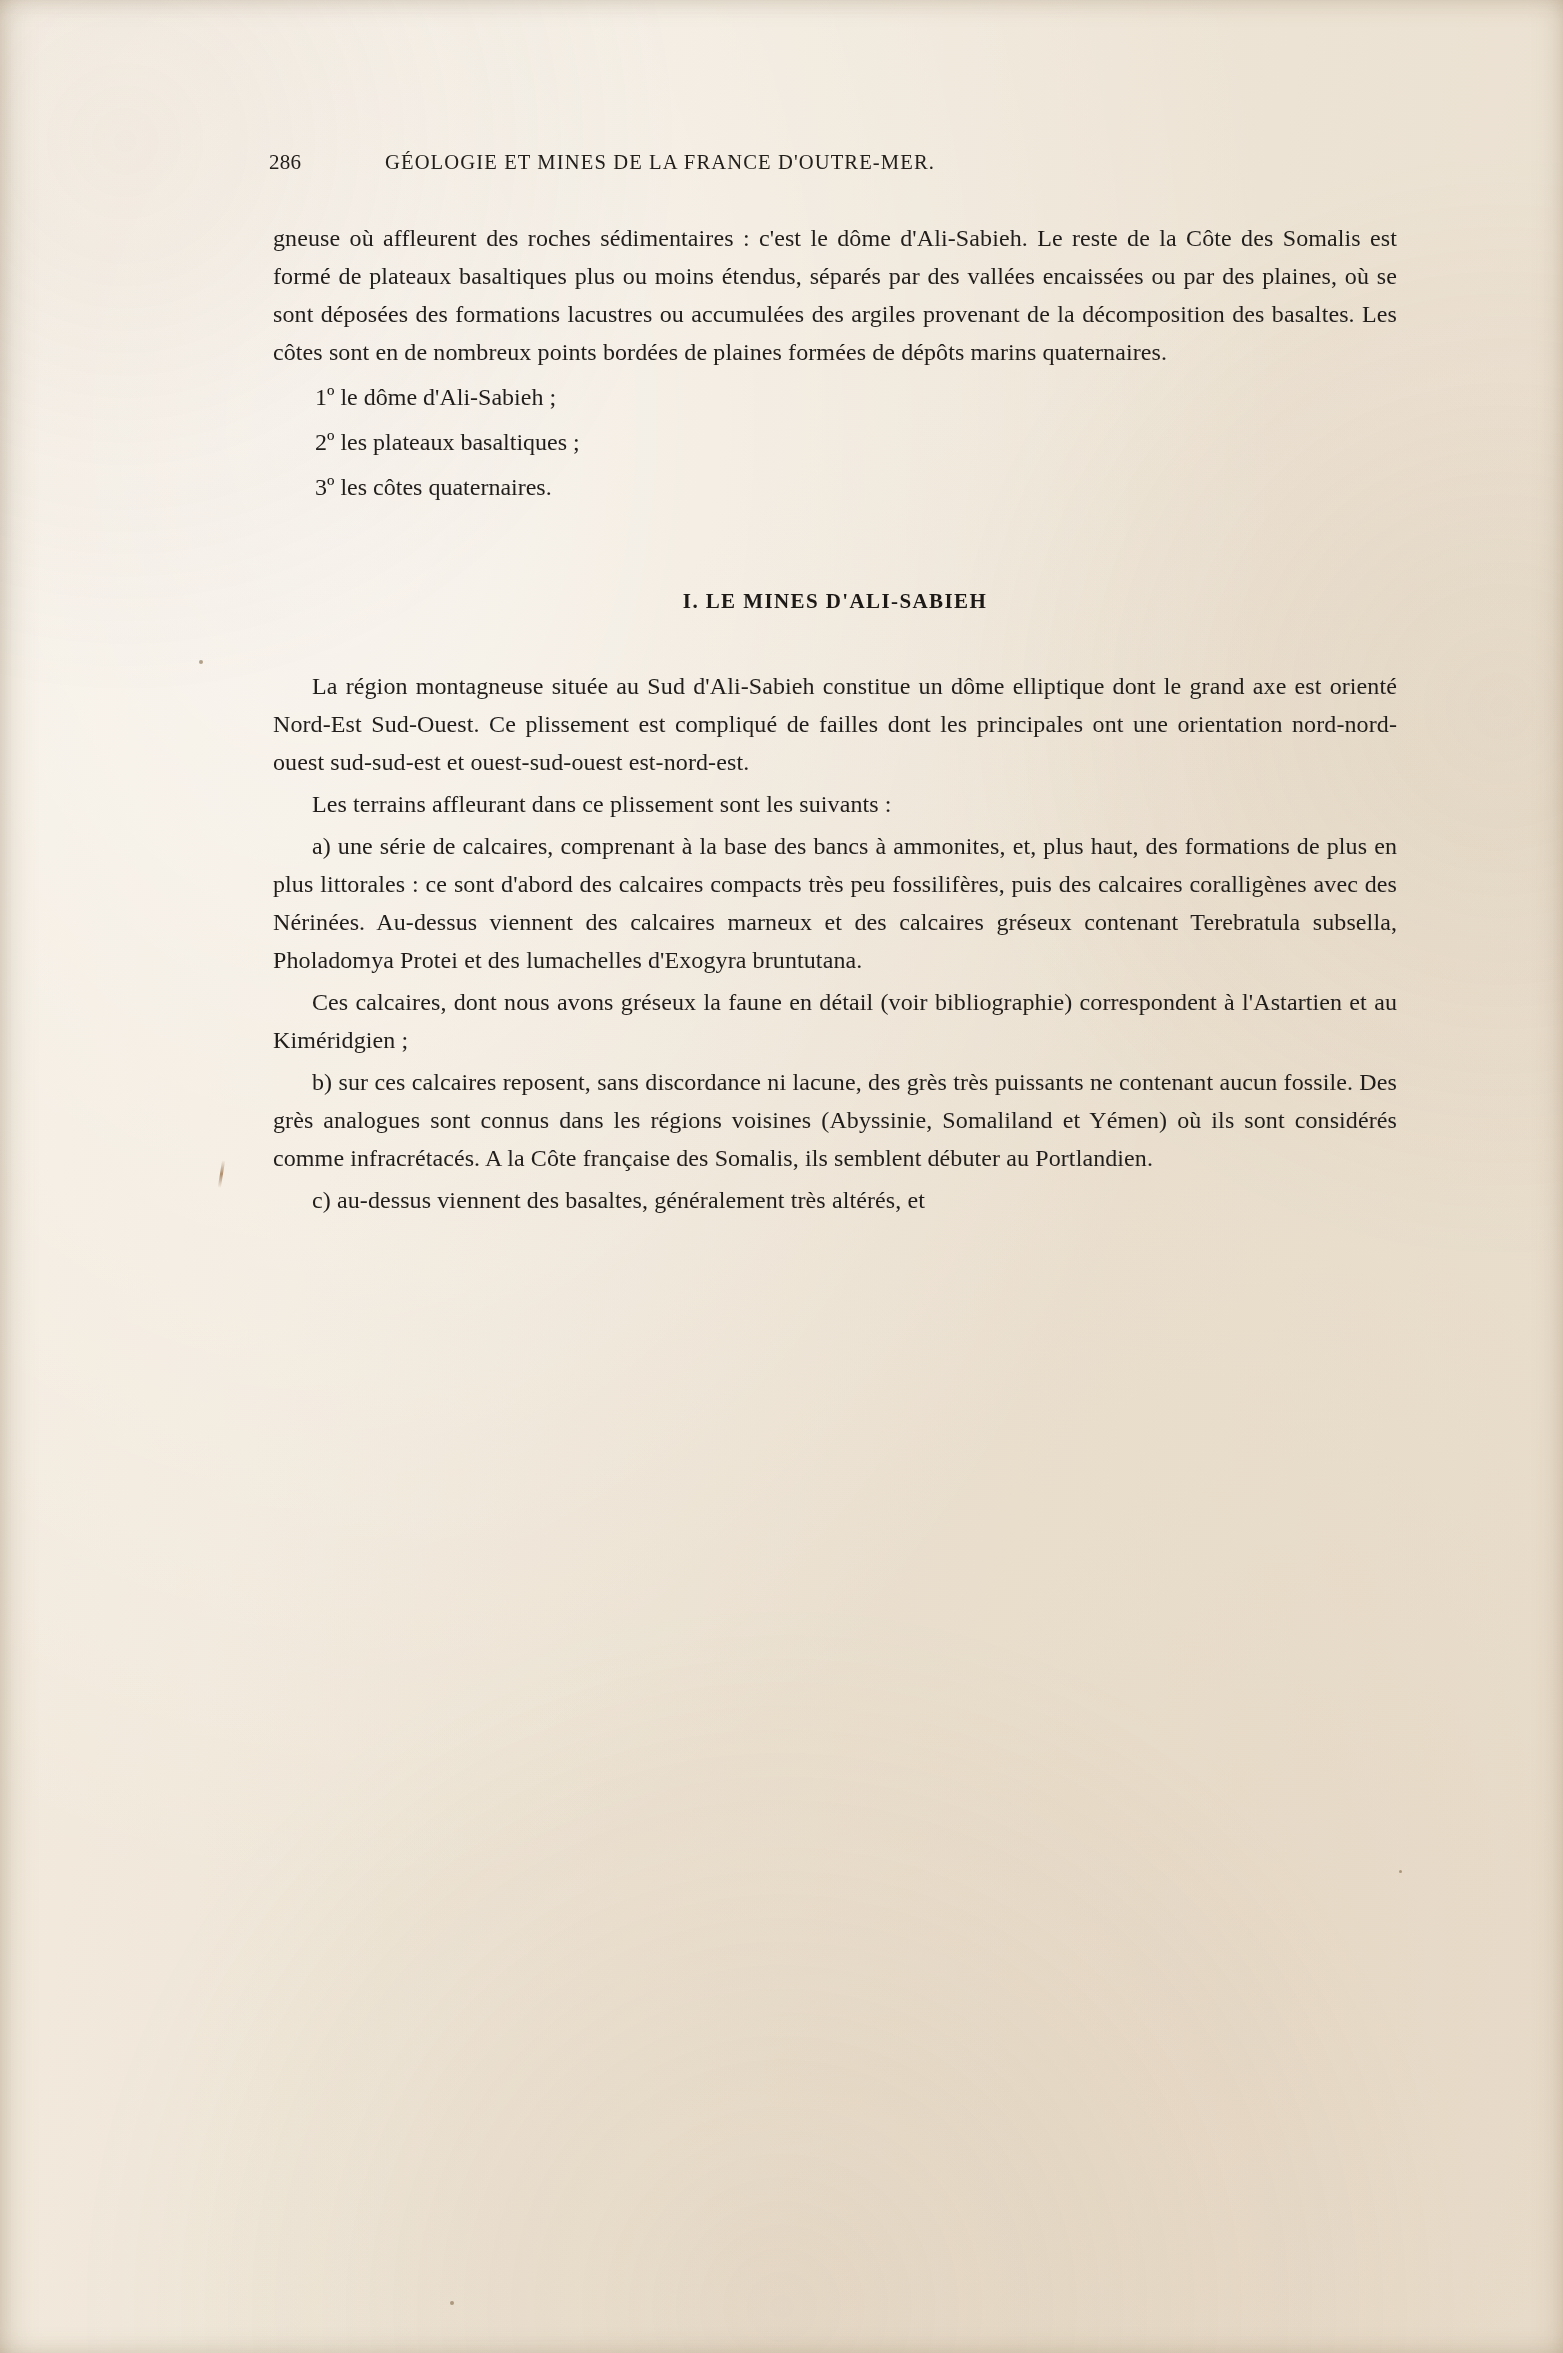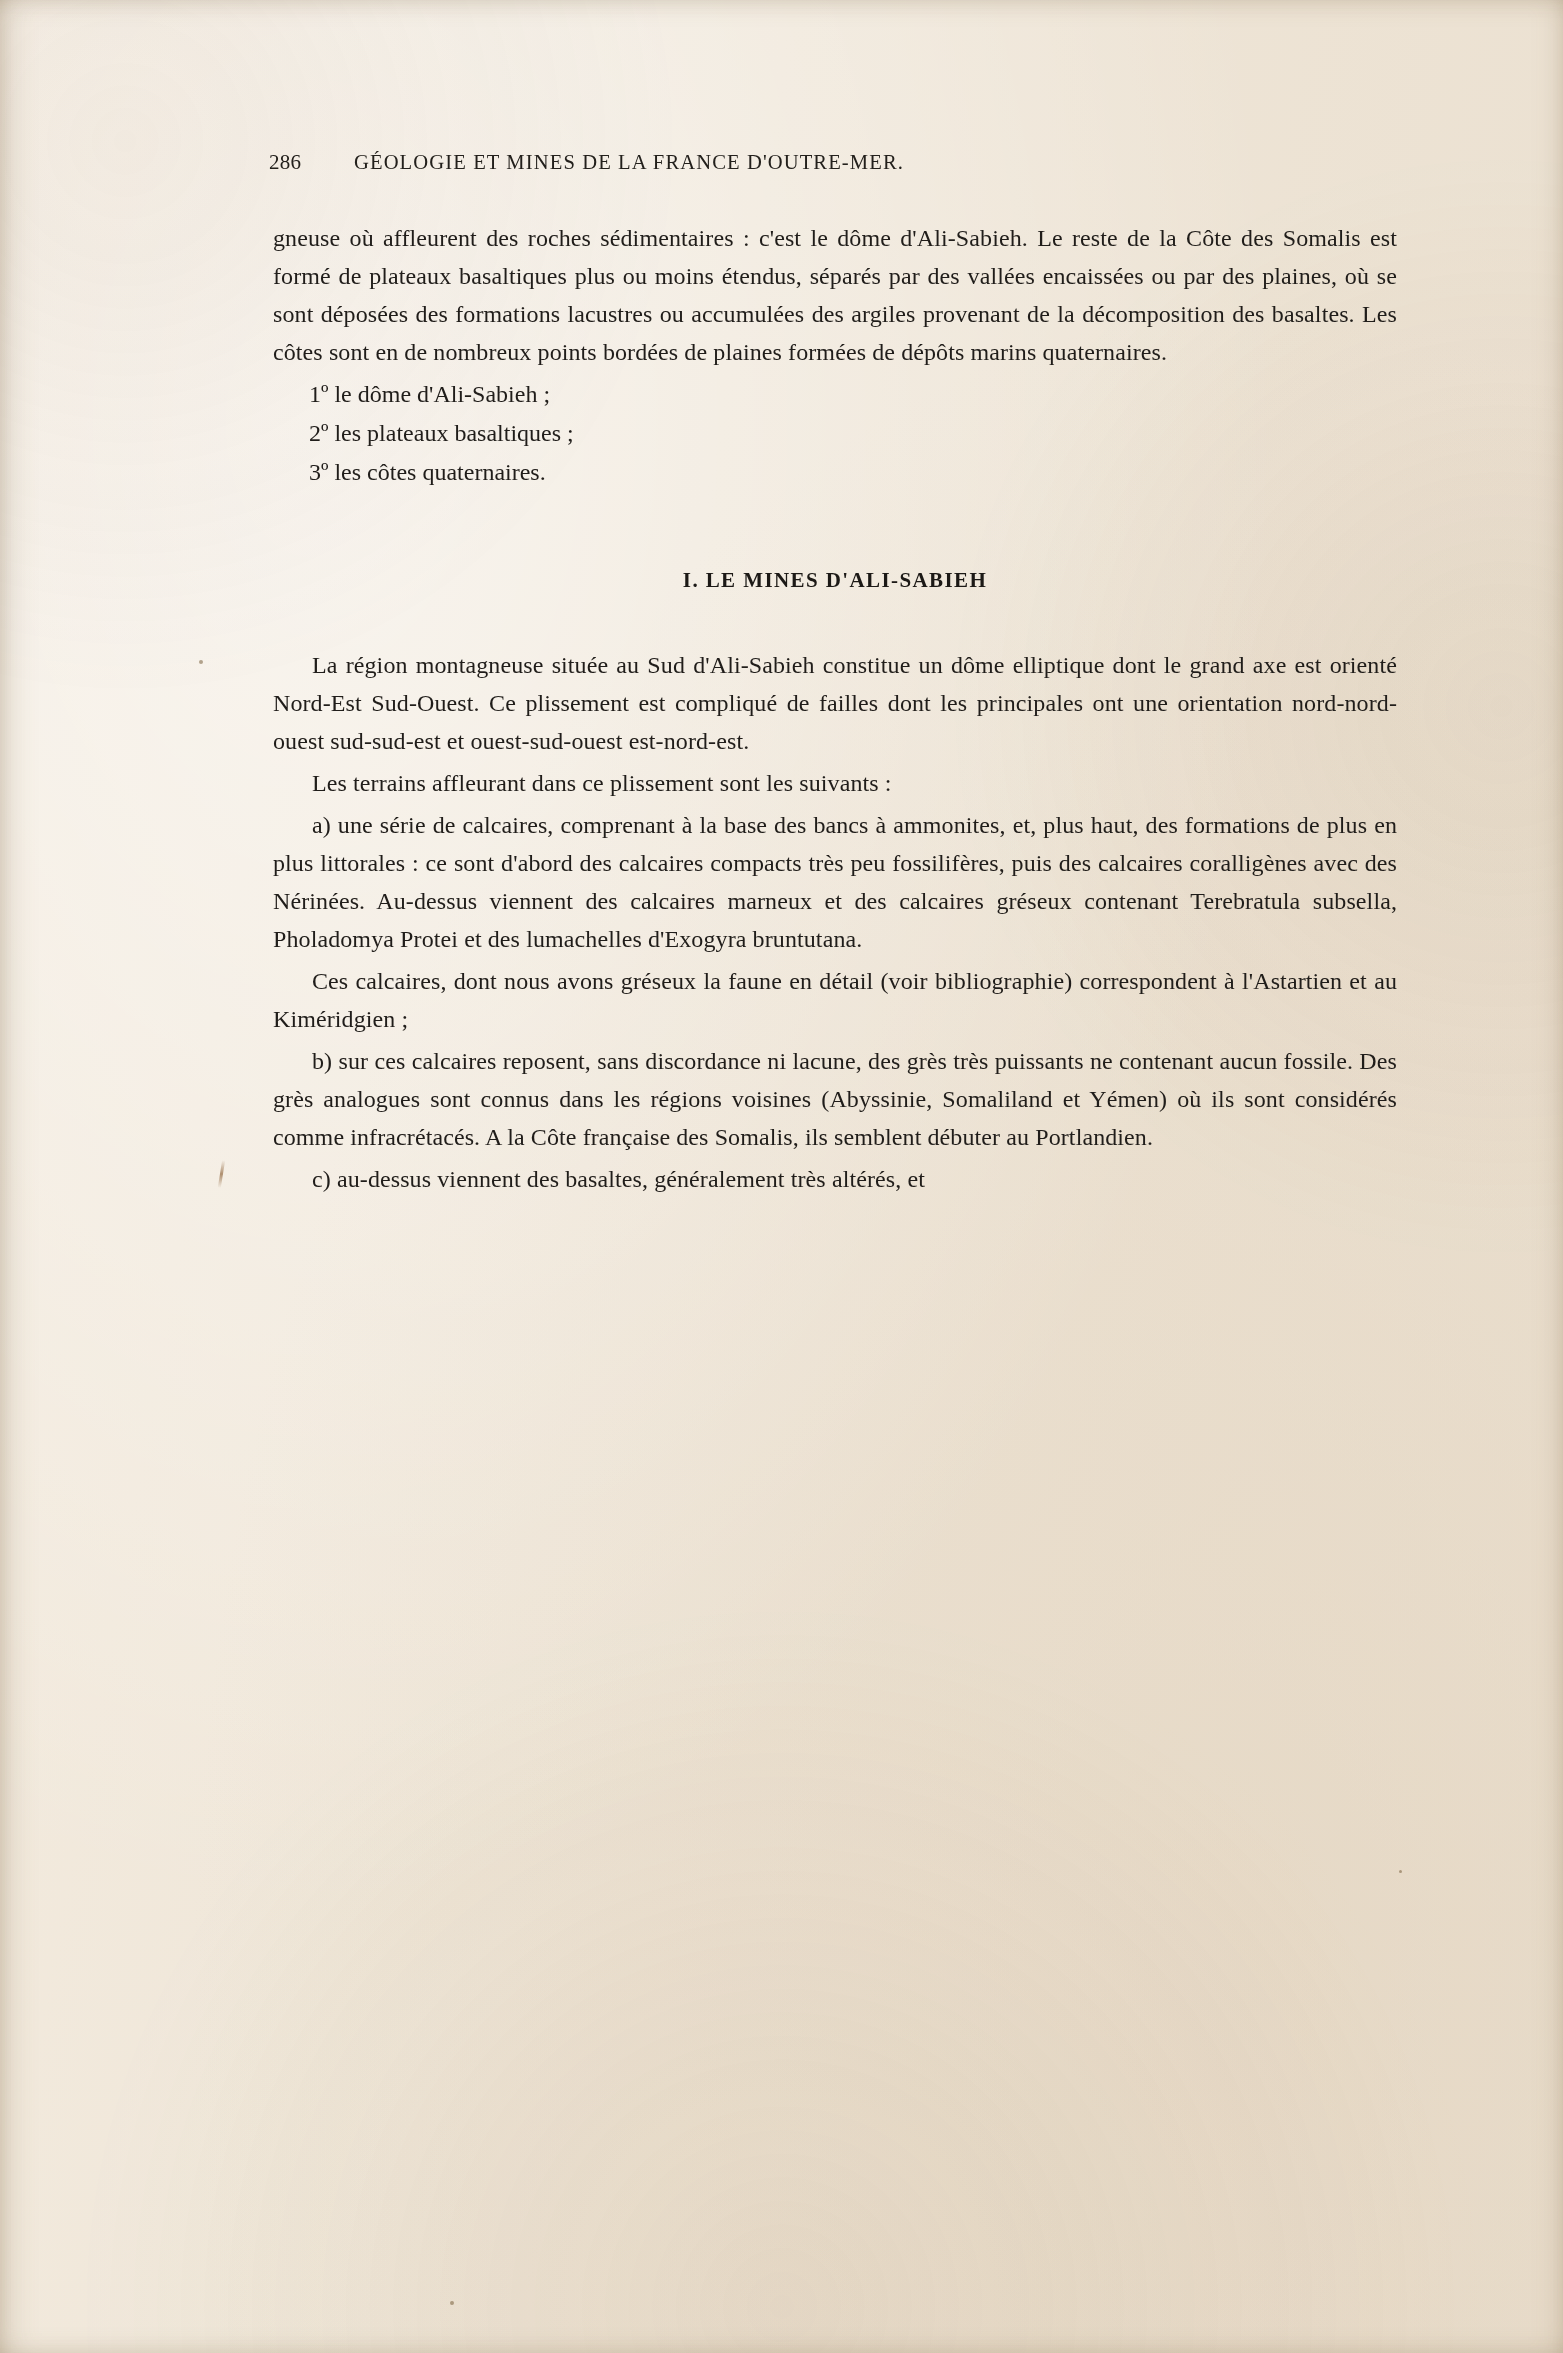--- a/index.html
+++ b/index.html
@@ -49,20 +49,21 @@
     left: 269px;
     top: 150px;
     width: 1132px;
   }
   
   .running-head {
     display: flex;
     align-items: baseline;
     margin-bottom: 44px;
     letter-spacing: 0.3px;
+    gap: 31px;
   }
   .folio {
     font-size: 21px;
     letter-spacing: 0.3px;
     color: #23201c;
     width: 85px;
     flex: none;
   }
   .head-title {
     font-size: 20.6px;
@@ -79,21 +80,21 @@
     color: #201d1a;
     letter-spacing: 0.1px;
   }
   p.body.indent {
     text-indent: 39px;
   }
   p.body.noindent {
     text-indent: 0;
   }
   p.list-line {
-    margin: 1px;
+    margin: 7px;
     font-size: 24px;
     line-height: 38px;
     text-indent: 39px;
     color: #201d1a;
   }
   .section-title {
     margin: 0;
     text-align: center;
     font-size: 21px;
     font-weight: bold;

